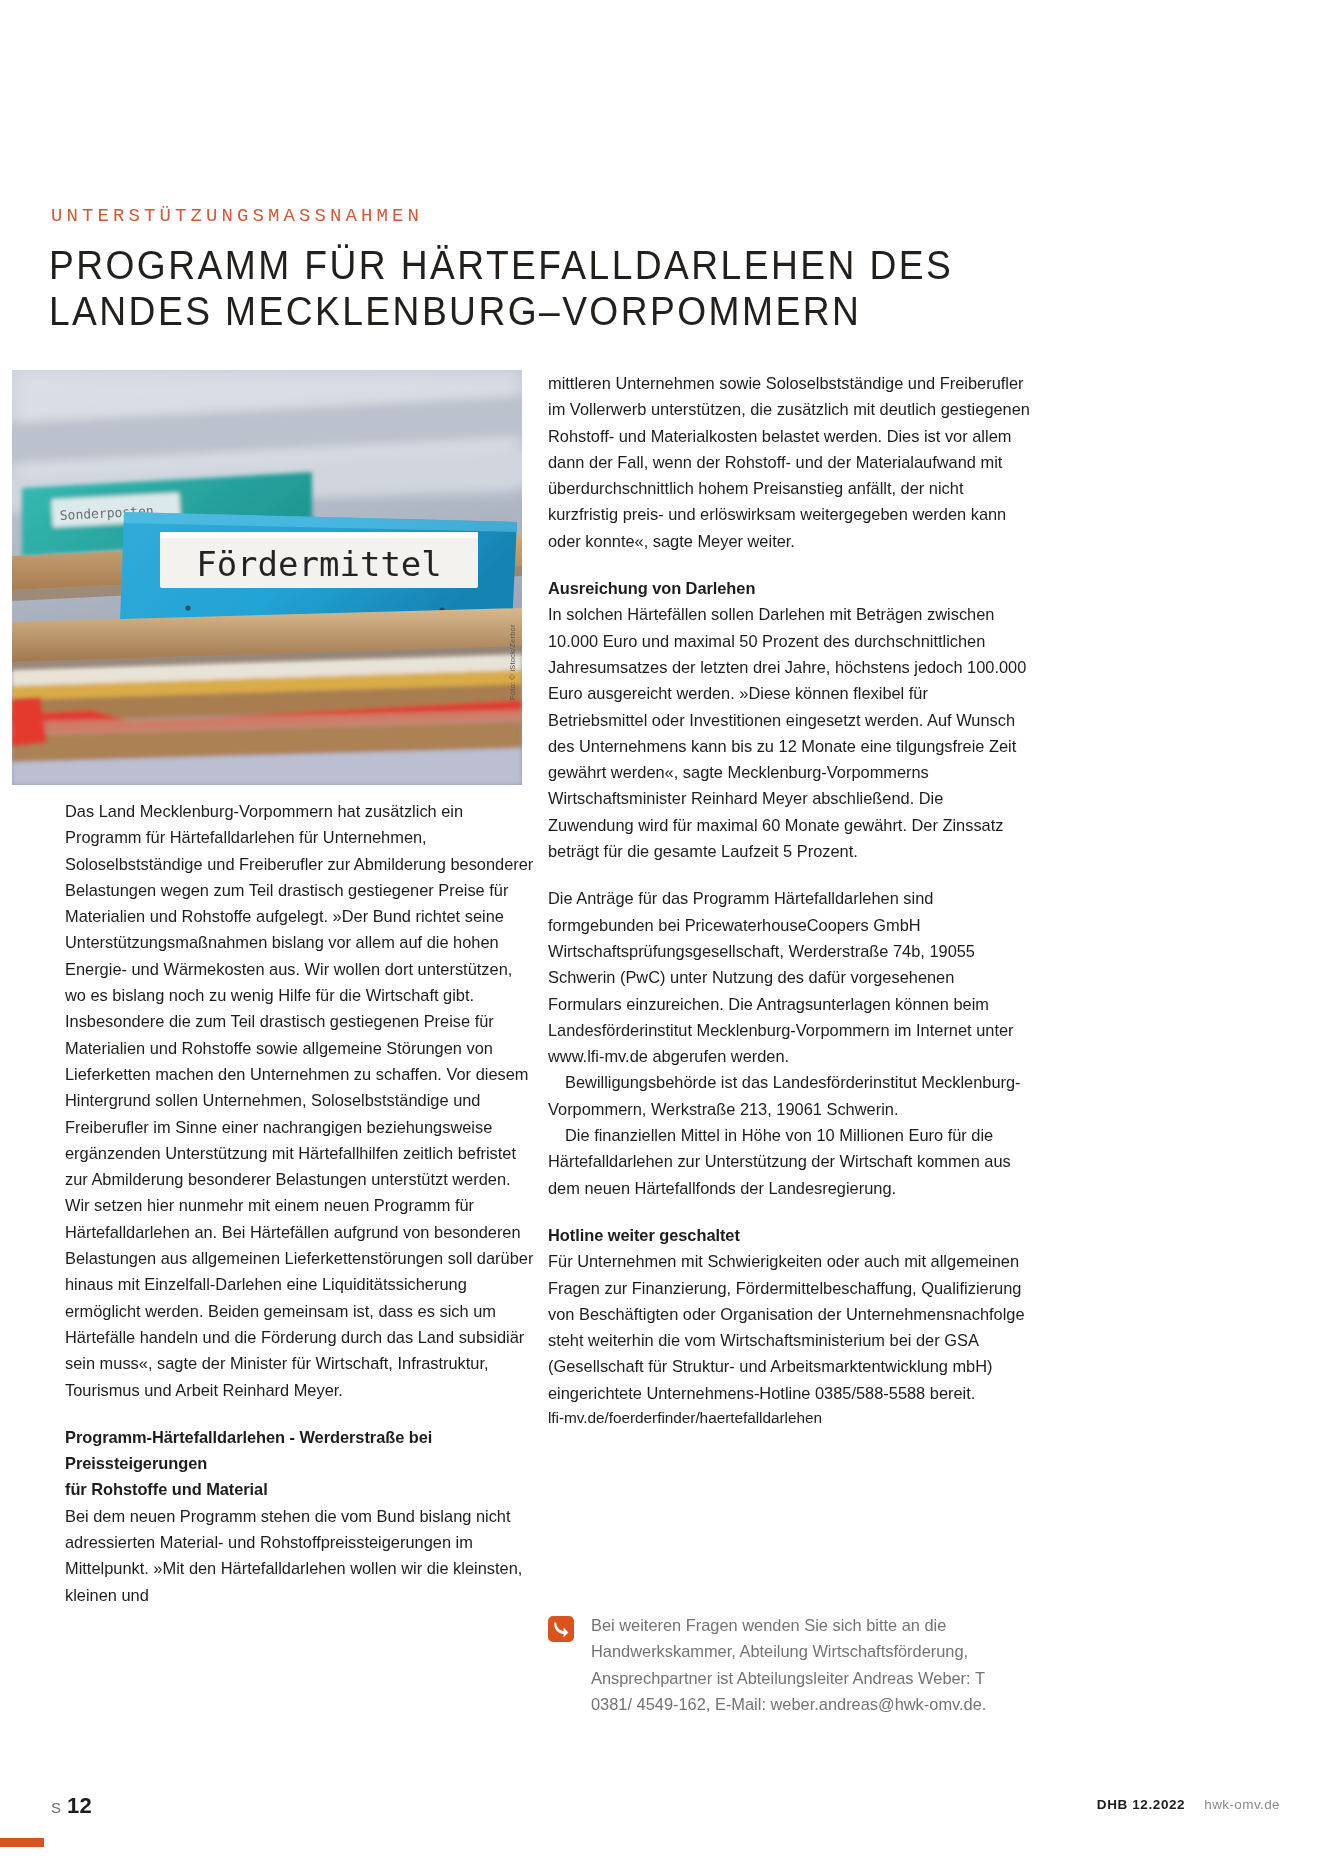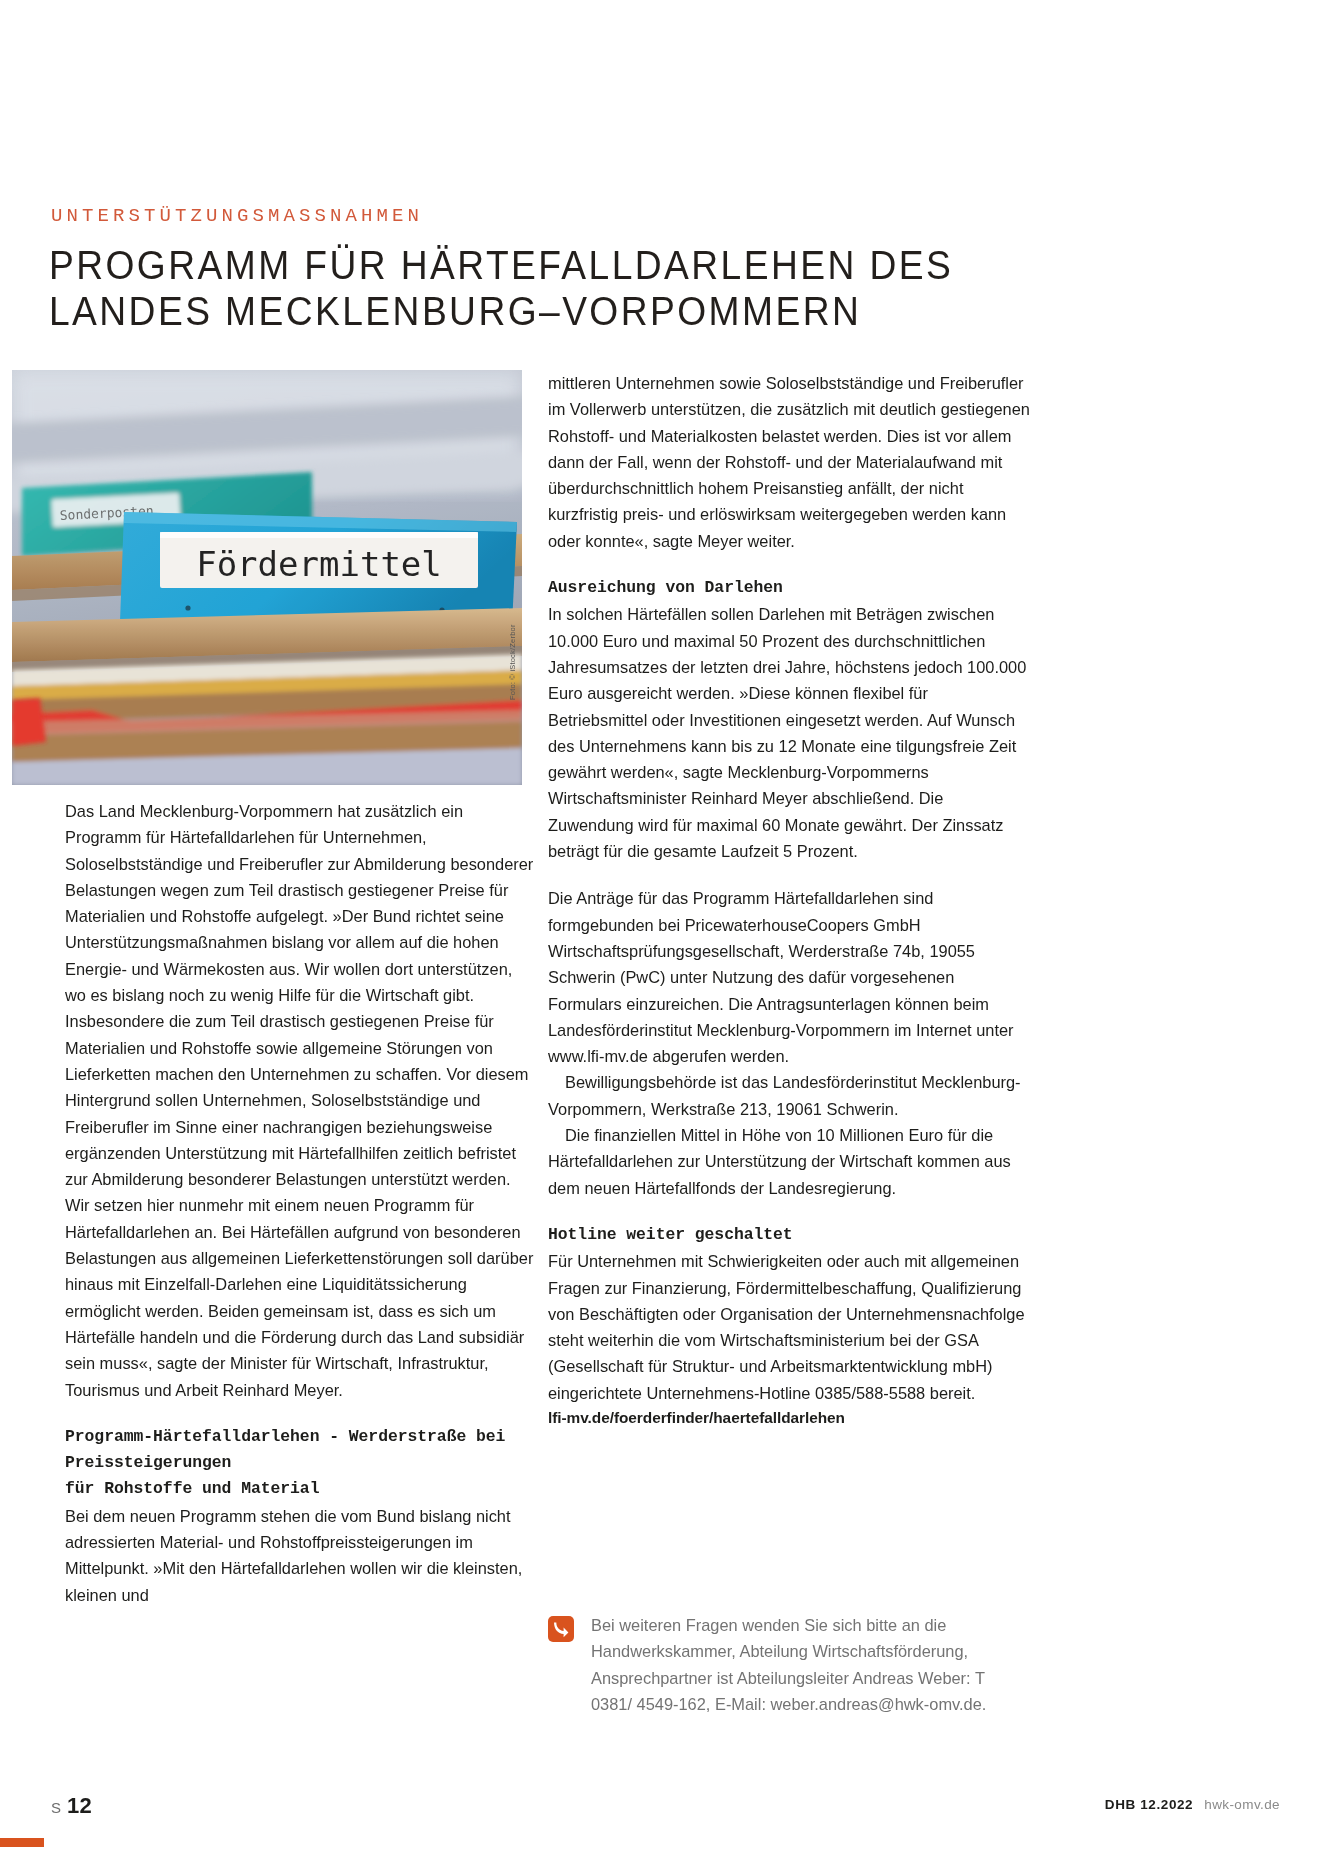--- a/index.html
+++ b/index.html
@@ -100,25 +100,24 @@
     width: 482px;
   }
 
   h3.sub {
     font-size: 16.4px;
     line-height: 26.3px;
     font-weight: 700;
     color: #1d1d1b;
     margin: 0;
     letter-spacing: -0.05px;
-    font-family: Liberation Mono, monospace;
   }
 
   .linkline {
-    font-weight: 700;
+    font-weight: 400;
     font-size: 15.4px;
     line-height: 24px;
     color: #1d1d1b;
     letter-spacing: -0.05px;
   }
 
   
   .callout {
     position: absolute;
     left: 548px;
@@ -173,21 +172,21 @@
     font-weight: 700;
     color: #1d1d1b;
     letter-spacing: 0.3px;
   }
   .footer-right {
     position: absolute;
     right: 46px;
     top: 1797px;
     display: flex;
     align-items: baseline;
-    gap: 11px;
+    gap: 19px;
     font-family: "Liberation Sans", sans-serif;
   }
   .footer-right .issue {
     font-size: 13.5px;
     font-weight: 700;
     color: #1d1d1b;
     letter-spacing: 0.6px;
   }
   .footer-right .site {
     font-size: 13.5px;

